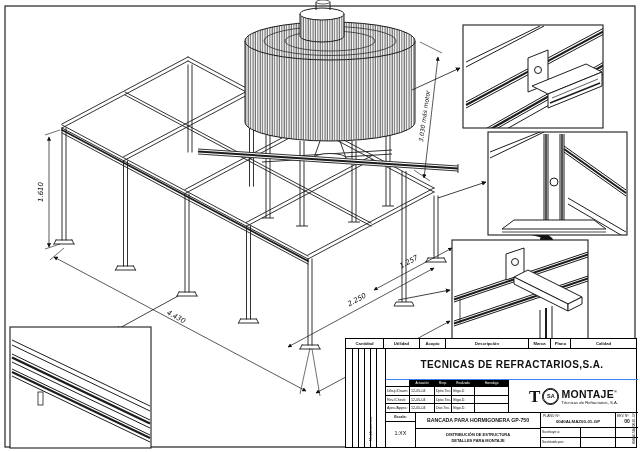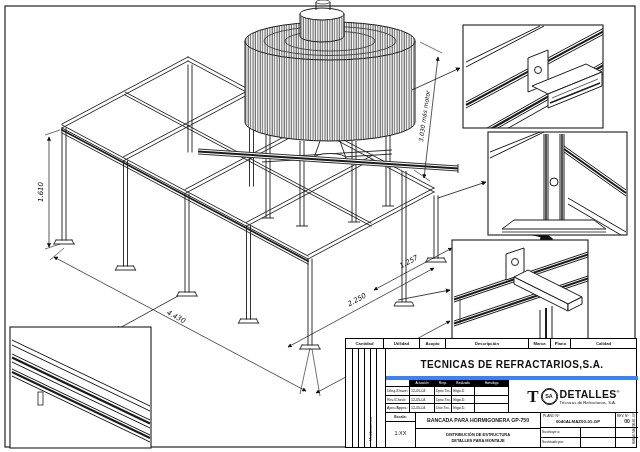--- a/index.html
+++ b/index.html
@@ -15,21 +15,21 @@
        border-bottom:1px solid #000;box-sizing:border-box;}
   .tbhc{border-right:1px solid #000;box-sizing:border-box;display:flex;align-items:center;
         justify-content:center;font-size:4.2px;font-weight:bold;overflow:hidden;}
   .tbleft{position:absolute;left:0;top:10px;width:40px;height:98px;border-right:1px solid #000;box-sizing:border-box;}
   .vline{position:absolute;top:0;width:0;height:100%;border-left:1px solid #000;}
   .modlabel{position:absolute;left:23px;top:92px;font-size:3.6px;transform:rotate(-90deg);
             transform-origin:0 0;white-space:nowrap;}
   .tbmain{position:absolute;left:40px;top:10px;width:252px;height:98px;}
   .company{position:absolute;left:0;top:0;width:100%;height:31px;line-height:31px;
            text-align:center;font-weight:bold;font-size:10px;letter-spacing:.4px;
-           border-bottom:4px solid #3b82f6;box-sizing:border-box;white-space:nowrap;}
+           border-bottom:1px solid #3b82f6;box-sizing:border-box;white-space:nowrap;}
   .approval{position:absolute;left:0;top:31px;width:123px;height:33px;
             border-right:1px solid #000;border-bottom:1px solid #000;box-sizing:border-box;}
   .aprow{position:absolute;left:0;width:100%;display:flex;}
   .apc{border-right:1px solid #000;border-bottom:1px solid #000;box-sizing:border-box;
        overflow:hidden;white-space:nowrap;font-size:3.6px;line-height:8px;padding-left:1px;}
   .aph{background:#000;color:#fff;font-size:3px;line-height:7px;text-align:center;padding-left:0;}
   .logobox{position:absolute;left:123px;top:31px;width:129px;height:33px;
            border-bottom:1px solid #000;box-sizing:border-box;display:flex;
            align-items:center;justify-content:center;gap:2px;}
   .logoT{font-family:"Liberation Serif","DejaVu Serif",serif;font-weight:bold;
@@ -379,21 +379,21 @@
         <div class="apc" style="width:17px;border-bottom:none">Dtor.Tec.</div>
         <div class="apc" style="width:23px;border-bottom:none">Iñigo.D.</div>
         <div class="apc" style="width:33px;border-right:none;border-bottom:none"></div>
       </div>
     </div>
 
     <div class="logobox">
       <span class="logoT">T</span>
       <span class="logoC">SA</span>
       <span class="logoTxt">
-        <span class="logoName"><span>DETALLES</span><sup class="logoReg">®</sup></span>
+        <span class="logoName"><span>MONTAJE</span><sup class="logoReg">®</sup></span>
         <span class="logoTag">Técnicas de Refractarios, S.A.</span>
       </span>
     </div>
 
     <div class="escala">
       <span class="escalaL">Escala:</span>
       <span class="escalaV">1:XX</span>
     </div>
 
     <div class="titlecell">

